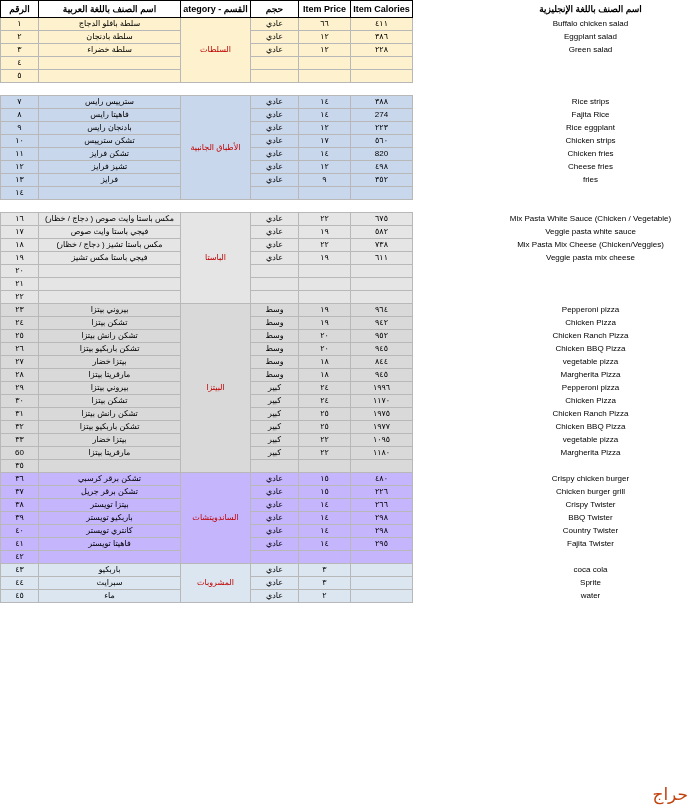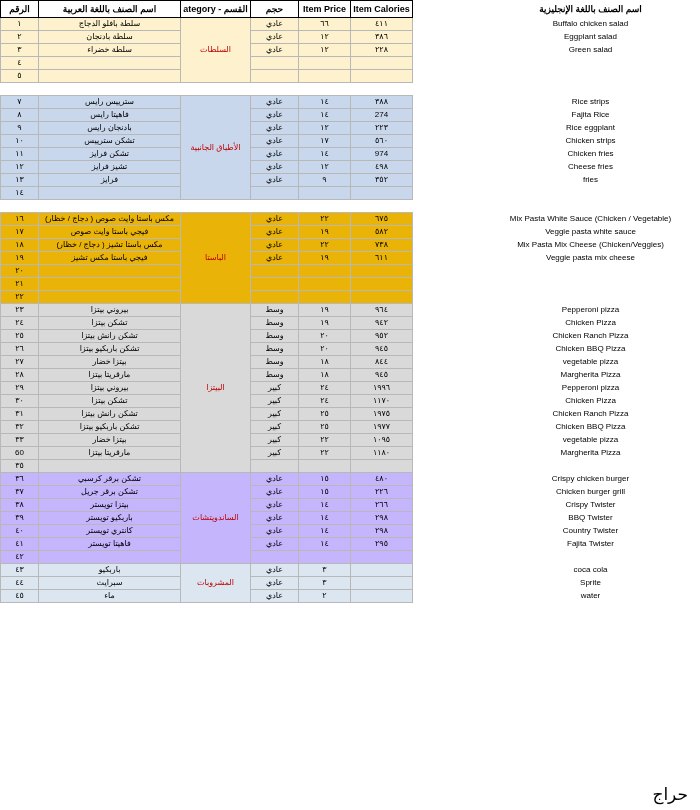--- a/index.html
+++ b/index.html
@@ -73,41 +73,41 @@
     border: none;
     font-size: 8px;
     direction: ltr;
   }
   td.ar {
     direction: rtl;
   }
   
   .f-salad   { background: #fdf2cd; }
   .f-side    { background: #c9d7ec; }
-  .f-pasta   { background: #eab308; }
+  .f-pasta   { background: #e5e5e5; }
   .f-pizza   { background: #d9d9d9; }
   .f-sand    { background: #c4b5fd; }
   .f-drink   { background: #dce6f1; }
 
   td.catcell {
     font-weight: bold;
     color: #c00000;
     font-size: 8px;
     vertical-align: middle;
     border: 1px solid #b8b8b8;
   }
 
   td.num { font-size: 7px; }
 
   .watermark {
     position: absolute;
     right: 12px;
     bottom: 6px;
     font-size: 17px;
-    color: #000000;
+    color: #c2410c;
     letter-spacing: 1px;
     direction: rtl;
     font-family: "DejaVu Sans", sans-serif;
   }
 </style>
 </head>
 <body>
 
 <div id="sheet">
   <table class="menu">
@@ -223,21 +223,21 @@
           <td class="cell f-side">١٧</td>
           <td class="cell f-side">٥٦٠</td>
           <td class="blank"></td>
           <td class="en">Chicken strips</td>
         </tr>
         <tr>
           <td class="cell num f-side">١١</td>
           <td class="cell ar f-side">تشكن فرايز</td>
           <td class="cell f-side">عادي</td>
           <td class="cell f-side">١٤</td>
-          <td class="cell f-side">974</td>
+          <td class="cell f-side">820</td>
           <td class="blank"></td>
           <td class="en">Chicken fries</td>
         </tr>
         <tr>
           <td class="cell num f-side">١٢</td>
           <td class="cell ar f-side">تشيز فرايز</td>
           <td class="cell f-side">عادي</td>
           <td class="cell f-side">١٢</td>
           <td class="cell f-side">٤٩٨</td>
           <td class="blank"></td>

